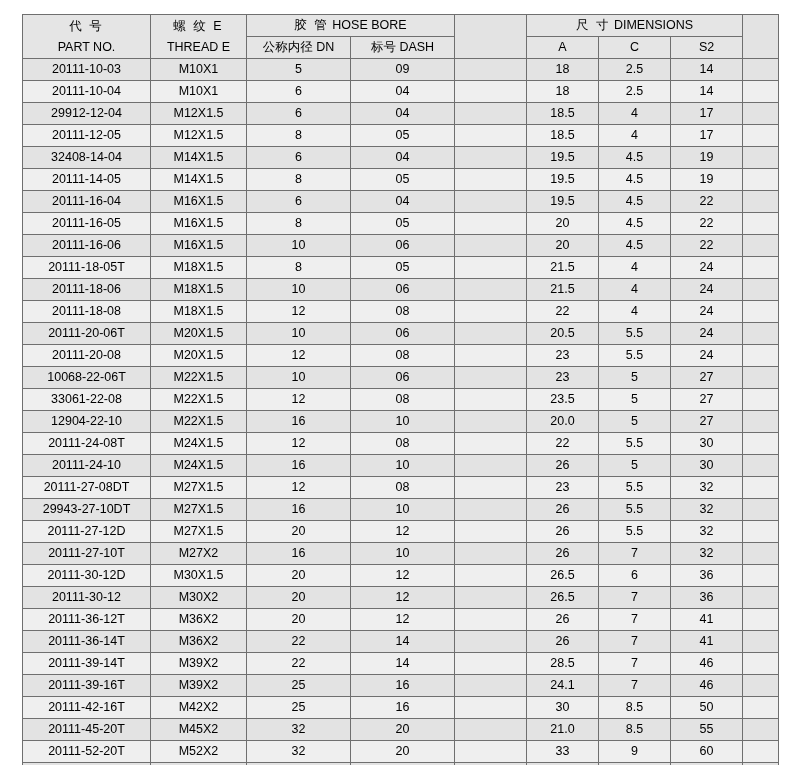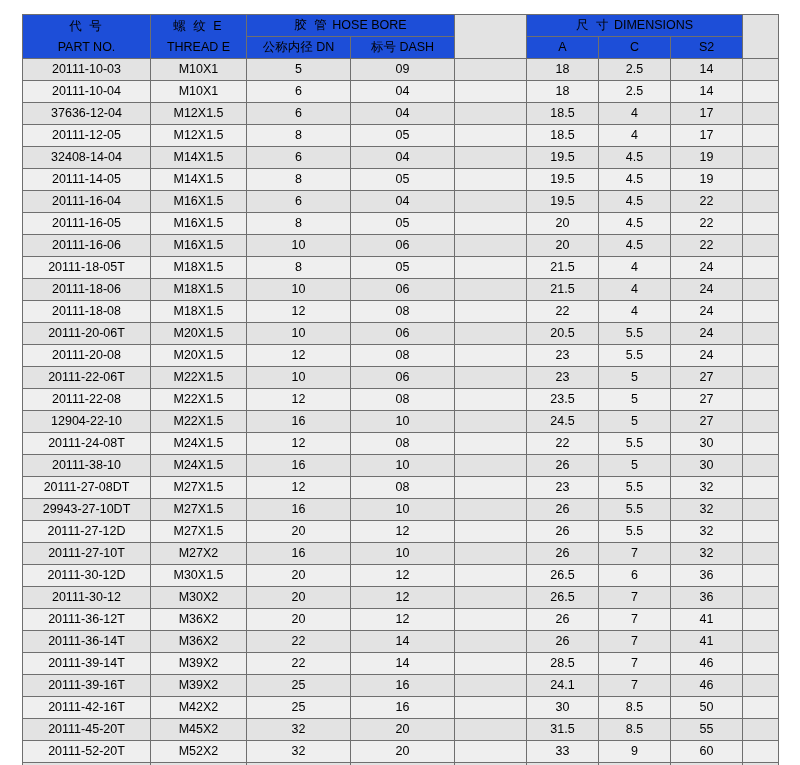--- a/index.html
+++ b/index.html
@@ -31,21 +31,21 @@
     border: 1px solid #6f6f6f;
     text-align: center;
     vertical-align: middle;
     padding: 0;
     height: 21px;
     line-height: 21px;
     white-space: nowrap;
     overflow: hidden;
   }
   thead th {
-    background: #1d4ed8;
+    background: #e5e5e5;
     font-weight: normal;
     font-size: 12.5px;
   }
   .hdr-cn {
     letter-spacing: 2px;
   }
   .hdr-two {
     line-height: 1.0;
   }
   tbody td {
@@ -139,21 +139,21 @@
           <td>M10X1</td>
           <td>6</td>
           <td>04</td>
           <td class="blank"></td>
           <td>18</td>
           <td>2.5</td>
           <td>14</td>
           <td class="blank"></td>
         </tr>
         <tr>
-          <td>37636-12-04</td>
+          <td>29912-12-04</td>
           <td>M12X1.5</td>
           <td>6</td>
           <td>04</td>
           <td class="blank"></td>
           <td>18.5</td>
           <td>4</td>
           <td>17</td>
           <td class="blank"></td>
         </tr>
         <tr class="alt">
@@ -271,65 +271,65 @@
           <td>M20X1.5</td>
           <td>12</td>
           <td>08</td>
           <td class="blank"></td>
           <td>23</td>
           <td>5.5</td>
           <td>24</td>
           <td class="blank"></td>
         </tr>
         <tr>
-          <td>20111-22-06T</td>
+          <td>10068-22-06T</td>
           <td>M22X1.5</td>
           <td>10</td>
           <td>06</td>
           <td class="blank"></td>
           <td>23</td>
           <td>5</td>
           <td>27</td>
           <td class="blank"></td>
         </tr>
         <tr class="alt">
-          <td>20111-22-08</td>
+          <td>33061-22-08</td>
           <td>M22X1.5</td>
           <td>12</td>
           <td>08</td>
           <td class="blank"></td>
           <td>23.5</td>
           <td>5</td>
           <td>27</td>
           <td class="blank"></td>
         </tr>
         <tr>
           <td>12904-22-10</td>
           <td>M22X1.5</td>
           <td>16</td>
           <td>10</td>
           <td class="blank"></td>
-          <td>24.5</td>
+          <td>20.0</td>
           <td>5</td>
           <td>27</td>
           <td class="blank"></td>
         </tr>
         <tr class="alt">
           <td>20111-24-08T</td>
           <td>M24X1.5</td>
           <td>12</td>
           <td>08</td>
           <td class="blank"></td>
           <td>22</td>
           <td>5.5</td>
           <td>30</td>
           <td class="blank"></td>
         </tr>
         <tr>
-          <td>20111-38-10</td>
+          <td>20111-24-10</td>
           <td>M24X1.5</td>
           <td>16</td>
           <td>10</td>
           <td class="blank"></td>
           <td>26</td>
           <td>5</td>
           <td>30</td>
           <td class="blank"></td>
         </tr>
         <tr class="alt">
@@ -452,21 +452,21 @@
           <td>8.5</td>
           <td>50</td>
           <td class="blank"></td>
         </tr>
         <tr>
           <td>20111-45-20T</td>
           <td>M45X2</td>
           <td>32</td>
           <td>20</td>
           <td class="blank"></td>
-          <td>31.5</td>
+          <td>21.0</td>
           <td>8.5</td>
           <td>55</td>
           <td class="blank"></td>
         </tr>
         <tr class="alt">
           <td>20111-52-20T</td>
           <td>M52X2</td>
           <td>32</td>
           <td>20</td>
           <td class="blank"></td>

